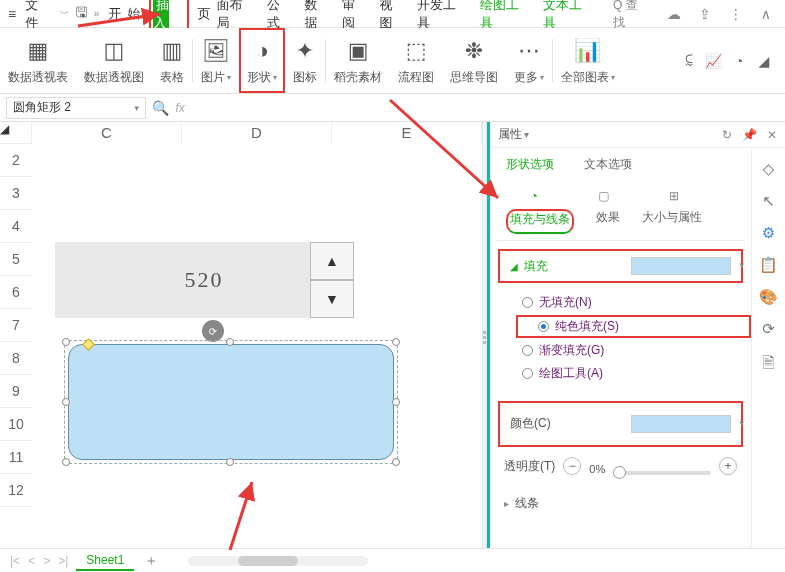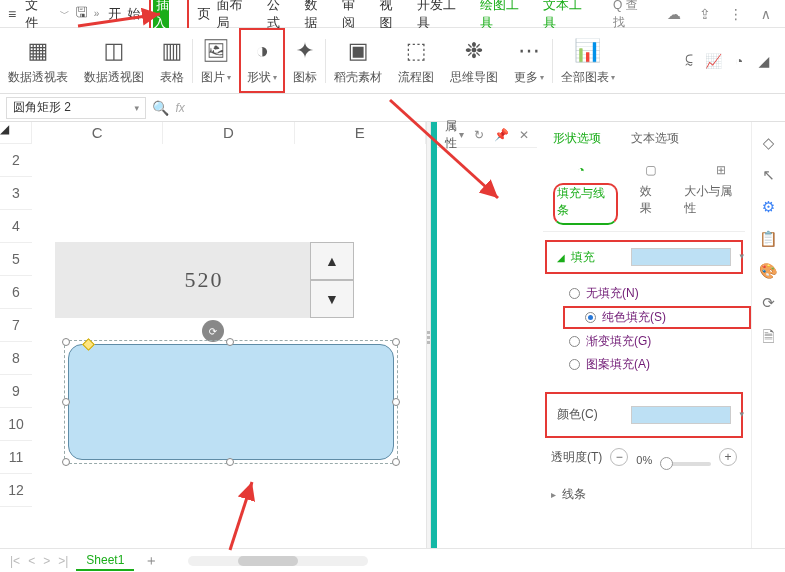--- a/index.html
+++ b/index.html
@@ -57,21 +57,21 @@
 
   .shape-rr { position:absolute; left:68px; top:222px; width:326px; height:116px; background:#bde0f4; border:1.5px solid #5f8ca6; border-radius:14px;}
   .sel-handle { position:absolute; width:8px; height:8px; background:#fff; border:1px solid #888; border-radius:50%;}
   .sel-handle.diamond { background:#ffe680; border-color:#c9a600; transform:rotate(45deg); border-radius:0; width:9px; height:9px;}
   .sel-outline { position:absolute; left:64px; top:218px; width:334px; height:124px; border:1px dashed #9aa; pointer-events:none;}
 
   
   .splitter { width:5px; background:#f4f4f4; border-left:1px solid #e5e5e5; border-right:1px solid #e5e5e5; display:flex; flex-direction:column; justify-content:center; align-items:center; gap:2px;}
   .splitter .d { width:3px; height:3px; background:#bbb;}
 
-  .panel { flex:1; display:flex; flex-direction:row; border-left:6px solid #14b8a6; position:relative;}
+  .panel { flex:1; display:flex; flex-direction:column; border-left:3px solid #14b8a6; position:relative;}
   .panel-titlebar { height:26px; display:flex; align-items:center; padding:0 8px; border-bottom:1px solid #eee;}
   .panel-titlebar .t { font-size:12px; color:#555;}
   .panel-titlebar .sp { flex:1;}
   .panel-titlebar .ic { color:#888; font-size:12px; margin-left:10px; cursor:pointer;}
 
   .panel-body { flex:1; display:flex;}
   .panel-main { flex:1; padding:4px 6px 8px 6px; overflow:hidden;}
   .panel-tabs { display:flex; gap:30px; padding:4px 10px;}
   .panel-tabs .pt { font-size:12px; color:#666; padding-bottom:4px; cursor:pointer;}
   .panel-tabs .pt.active { color:#1aad19;}
@@ -340,21 +340,21 @@
           <div class="radio-item hl">
               <span class="radio checked"></span>
               <span>纯色填充(S)</span>
             </div>
           <div class="radio-item">
               <span class="radio"></span>
               <span>渐变填充(G)</span>
             </div>
           <div class="radio-item">
               <span class="radio"></span>
-              <span>图案填充(A)</span>
+              <span>绘图工具(A)</span>
             </div>
         </div>
 
         <div class="hl-red" style="margin:10px 2px 4px 2px; padding:2px;">
           <div class="color-row">
             <span style="color:#555;">颜色(C)</span>
             <div class="swatch" style="margin-left:auto;">
                 <span class="dd">▾</span>
               </div>
           </div>

